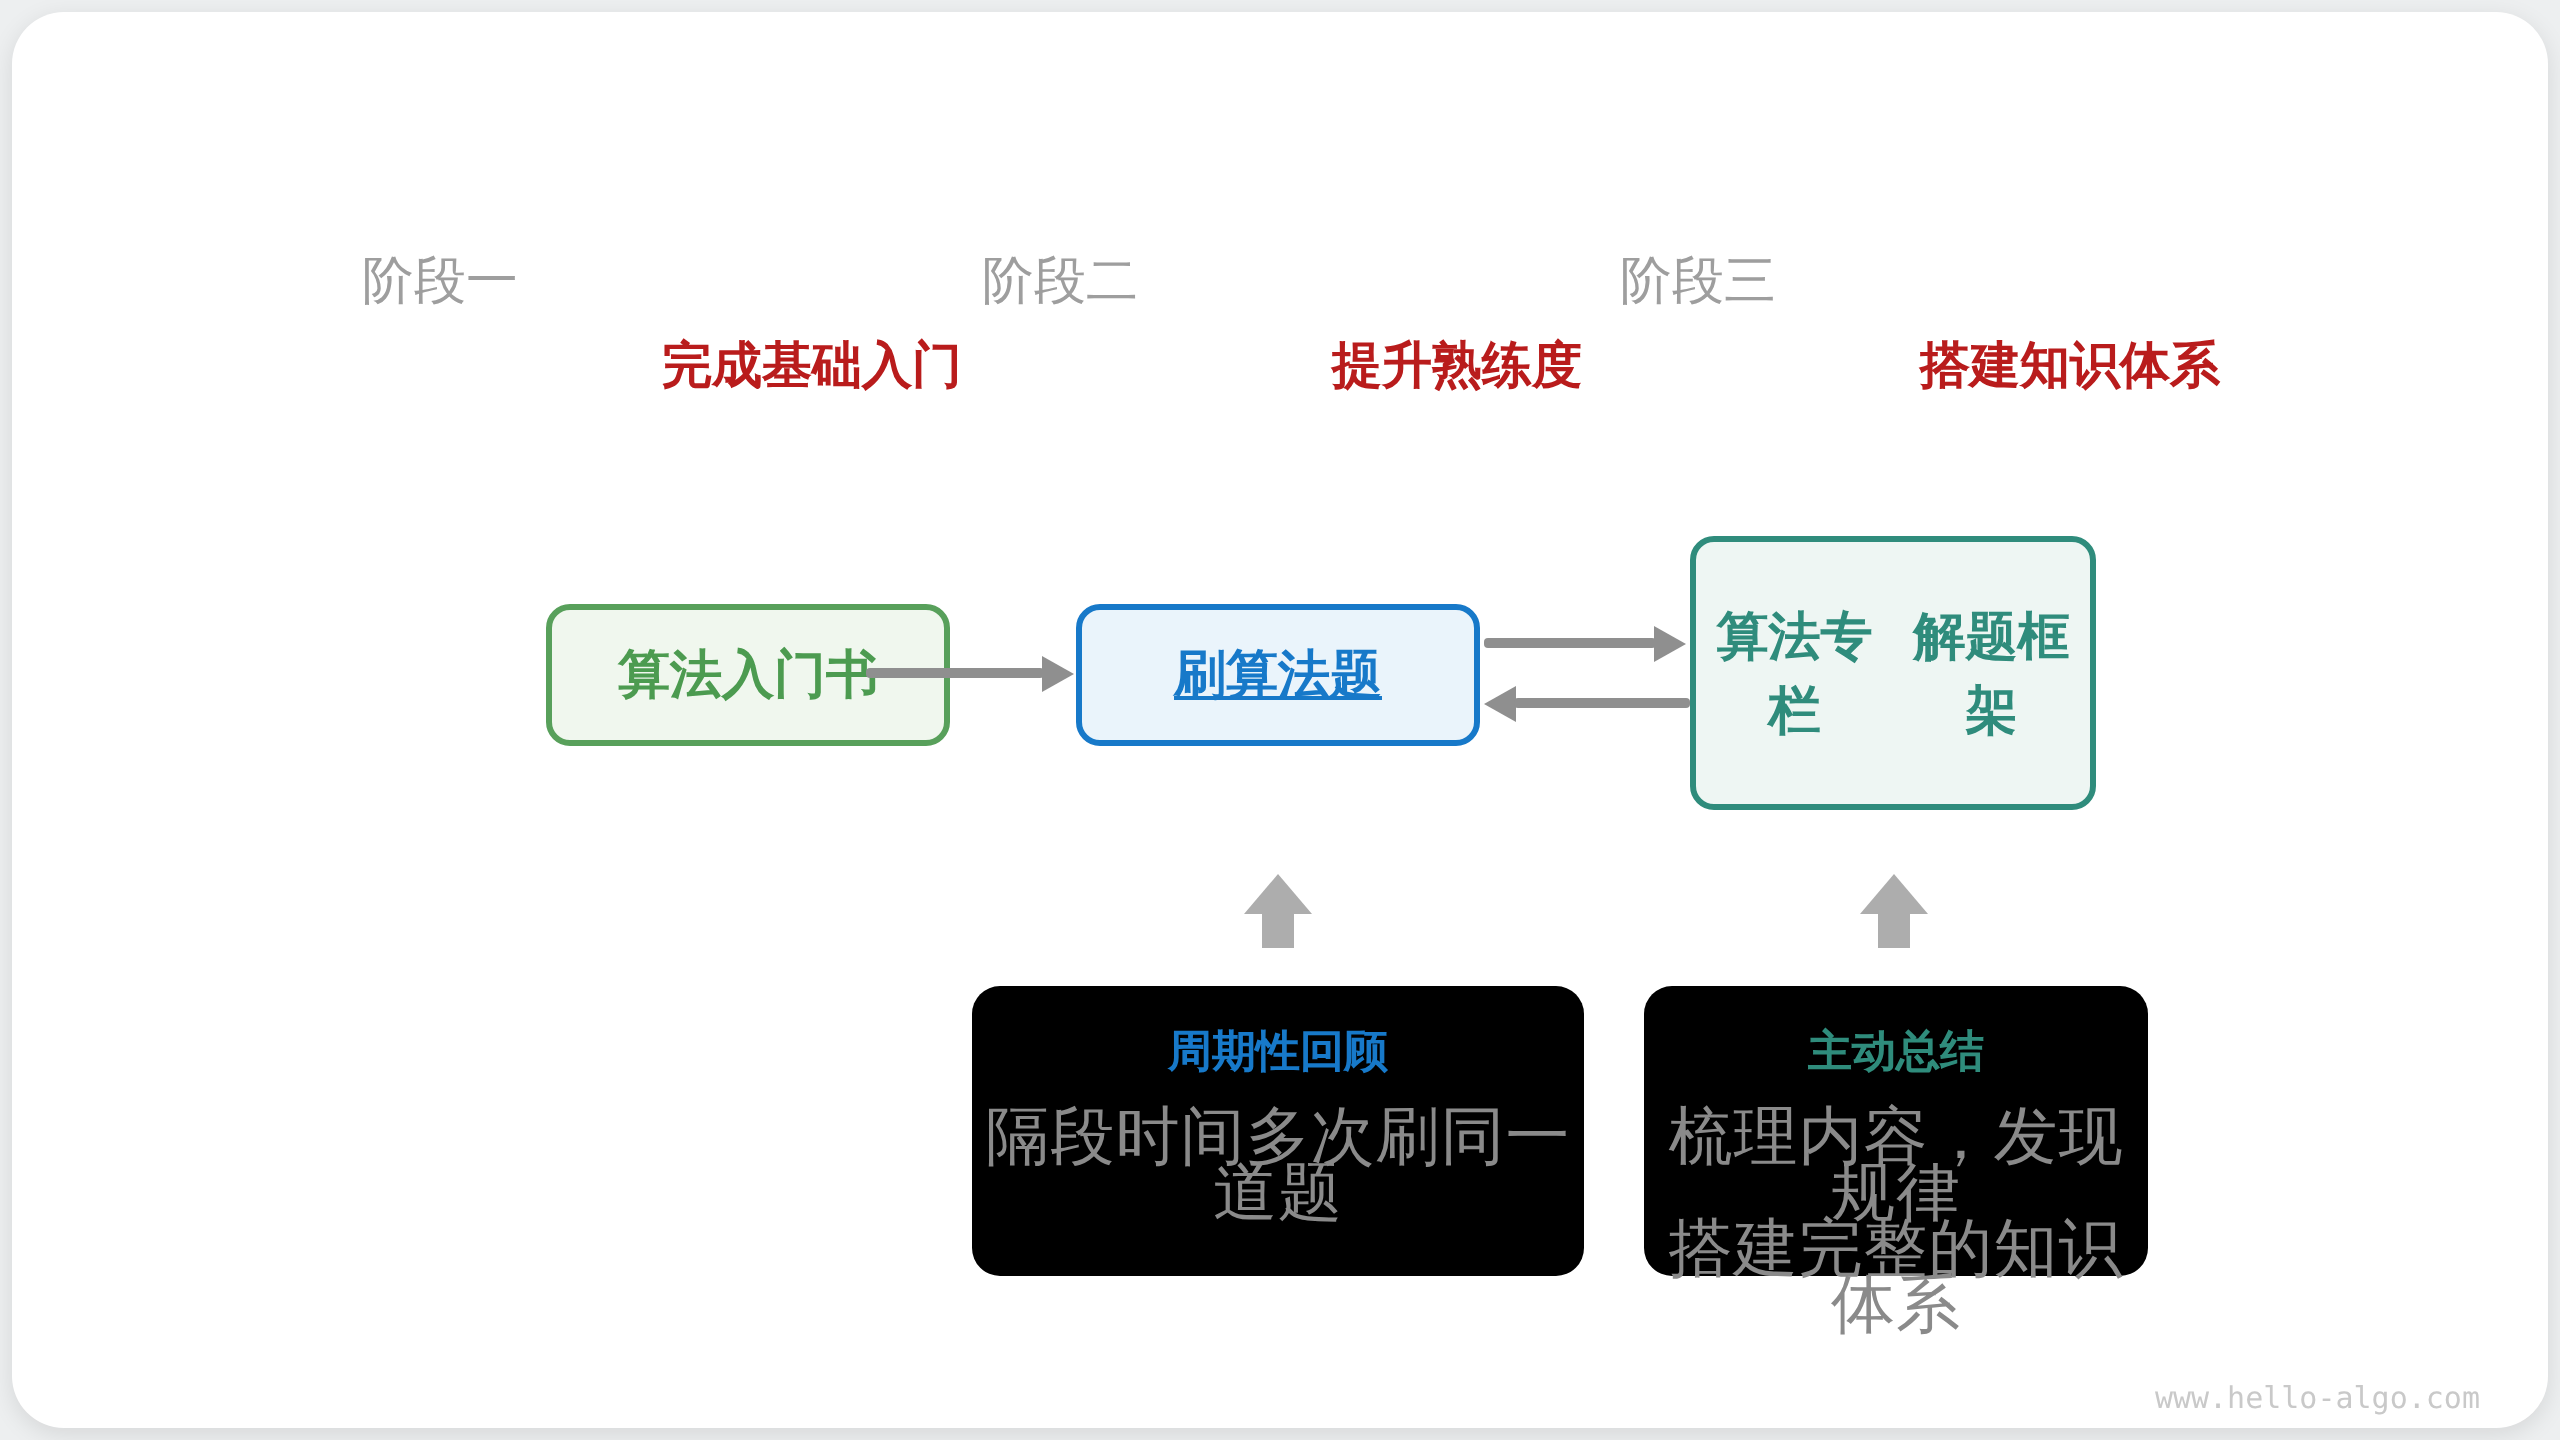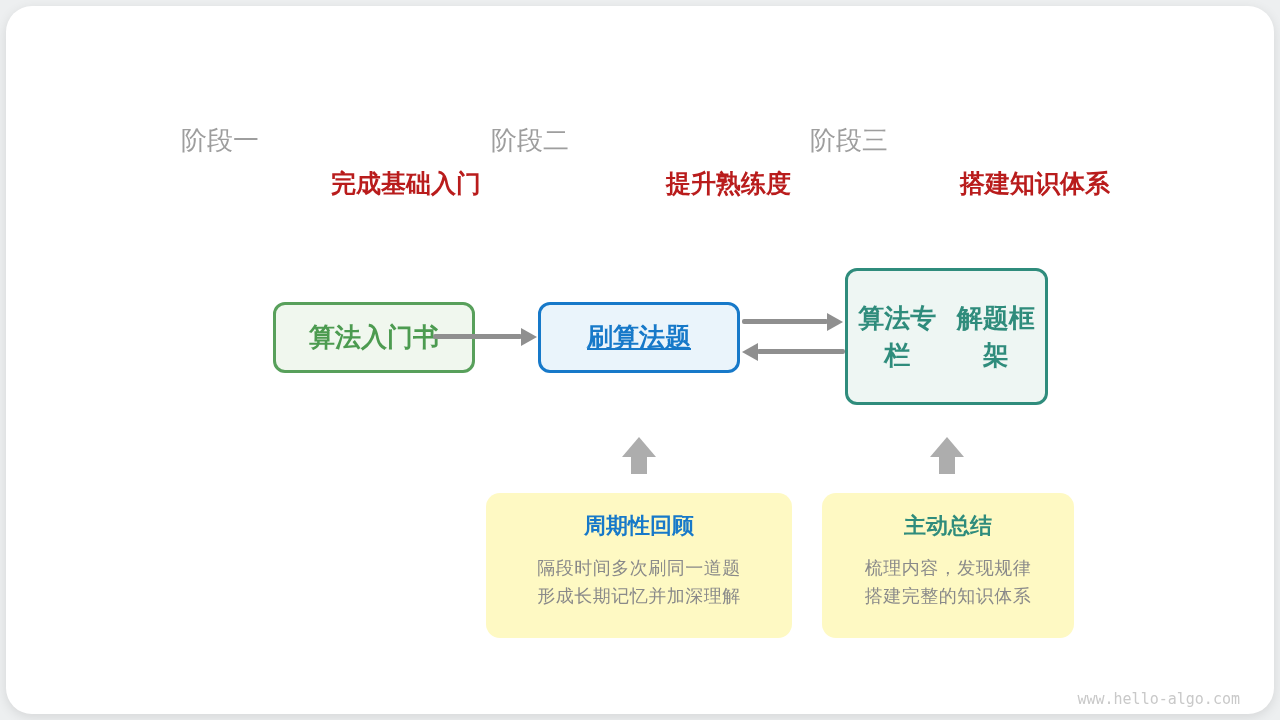--- a/index.html
+++ b/index.html
@@ -70,30 +70,30 @@
     width: 0; height: 0;
     border-left: 17px solid transparent;
     border-right: 17px solid transparent;
     border-bottom: 20px solid #adadad;
   }
   .up-stem { width: 16px; height: 18px; background: #adadad; }
 
   
   .note {
     top: 493px; height: 145px;
-    background: #fef9c3; border-radius: 14px;
+    background: #000000; border-radius: 14px;
     padding-top: 20px; text-align: center;
   }
   .note-1 { left: 486px; width: 306px; }
   .note-2 { left: 822px; width: 252px; }
   .note-title { font-size: 22px; line-height: 26px; font-weight: 700; }
   .note-title.blue { color: #1779c9; }
   .note-title.teal { color: #2f8c7c; }
   .note-body {
-    margin-top: 15px; font-size: 18px; line-height: 28px; color: #8a8a8a;
+    margin-top: 15px; font-size: 32px; line-height: 28px; color: #8a8a8a;
     letter-spacing: 0.5px;
   }
 
   .watermark {
     right: 40px; top: 671px;
     font-family: "DejaVu Sans Mono", "Liberation Mono", monospace;
     font-size: 15px; color: #c9c9c9; margin-top: 19px;
   }
 </style>
 </head>
@@ -135,21 +135,20 @@
 <div class="abs up-head" style="left:622px; top:437px;"></div>
 <div class="abs up-stem" style="left:631px; top:456px;"></div>
 
 <div class="abs up-head" style="left:930px; top:437px;"></div>
 <div class="abs up-stem" style="left:939px; top:456px;"></div>
 
 <div class="abs note note-1">
   <div class="note-title blue">周期性回顾</div>
   <div class="note-body">
     <div>隔段时间多次刷同一道题</div>
-    <div>形成长期记忆并加深理解</div>
   </div>
 </div>
 
 <div class="abs note note-2">
   <div class="note-title teal">主动总结</div>
   <div class="note-body">
     <div>梳理内容，发现规律</div>
     <div>搭建完整的知识体系</div>
   </div>
 </div>

